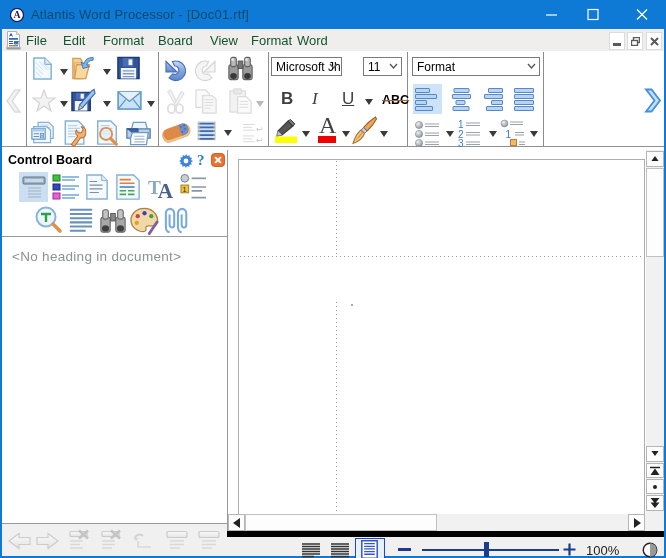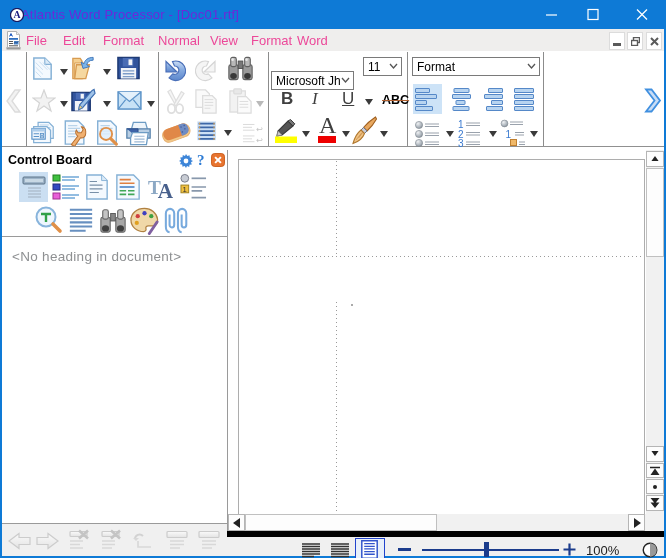--- a/index.html
+++ b/index.html
@@ -1,26 +1,26 @@
 <!DOCTYPE html>
 <html><head>
 <meta charset="utf-8">
 <style>
   * { margin:0; padding:0; box-sizing:border-box; }
   html,body { width:666px; height:558px; overflow:hidden; }
   body { font-family:"Liberation Sans", sans-serif; position:relative; background:#fff; }
   .abs { position:absolute; }
   
   #titlebar { left:0; top:0; width:666px; height:29px; background:#0e7ad6; color:#fff; }
-  #title-text { left:21px; top:7px; font-size:13px; color:#6d28d9; letter-spacing:0.2px; }
+  #title-text { left:31px; top:7px; font-size:13px; color:#0c4a6e; letter-spacing:0.2px; }
   #border-l { left:0; top:29px; width:2px; height:527px; background:#0e7ad6; }
   #border-r { left:664px; top:29px; width:2px; height:527px; background:#0e7ad6; }
   #border-b { left:0; top:556px; width:666px; height:2px; background:#0e7ad6; }
   #menubar { left:2px; top:29px; width:662px; height:22px; background:#efeeed; }
-  .menu-item { top:4px; font-size:13px; color:#ec4899; }
+  .menu-item { top:4px; font-size:13px; color:#14532d; }
   #toolbar { left:2px; top:51px; width:662px; height:96px; background:#fff; border-bottom:1px solid #909090; }
   .vsep { position:absolute; top:1px; width:1px; height:94px; background:#8c8c8c; }
   .combo { position:absolute; height:19px; border:1px solid #7a7a7a; background:#fff; font-size:12px; color:#000; }
   .combo span { position:absolute; left:4px; top:2px; white-space:nowrap; overflow:hidden; }
   .combo svg { position:absolute; right:3px; top:5px; }
   .dd { position:absolute; width:0; height:0; border-left:4px solid transparent; border-right:4px solid transparent; border-top:6.5px solid #3a3a3a; }
   .dd.gray { border-top-color:#b9b9b9; }
   
   #panel { left:2px; top:150px; width:225px; height:373px; background:#fff; }
   #panel-divider { left:227px; top:150px; width:1px; height:381px; background:#9a9a9a; }
@@ -56,21 +56,21 @@
 </svg>
 
 <div id="border-l" class="abs"></div>
 <div id="border-r" class="abs"></div>
 <div id="border-b" class="abs"></div>
 
 <div id="menubar" class="abs"></div>
 <div class="abs menu-item" style="left:26px;top:33px">File</div>
 <div class="abs menu-item" style="left:63px;top:33px">Edit</div>
 <div class="abs menu-item" style="left:103px;top:33px">Format</div>
-<div class="abs menu-item" style="left:158px;top:33px">Normal</div>
+<div class="abs menu-item" style="left:158px;top:33px">Board</div>
 <div class="abs menu-item" style="left:210px;top:33px">View</div>
 <div class="abs menu-item" style="left:251px;top:33px">Format</div>
 <div class="abs menu-item" style="left:297px;top:33px">Word</div>
 <svg class="abs" style="left:6px;top:31px" width="15" height="19" viewBox="0 0 15 19">
   <rect x="0.5" y="16" width="14" height="2.5" fill="#9a9a9a"></rect>
   <path d="M1.5 0.5 L10.5 0.5 L13.5 3.5 L13.5 16.5 L1.5 16.5 Z" fill="#fff" stroke="#b0b0b0" stroke-width="1"></path>
   <path d="M10.5 0.5 L10.5 3.5 L13.5 3.5" fill="#eee" stroke="#b0b0b0" stroke-width="0.8"></path>
   <path d="M3.5 5.5 L5 2.5 L6.5 5.5 M4.2 4.5 L5.8 4.5" stroke="#2860c0" stroke-width="1" fill="none"></path>
   <rect x="3" y="7" width="9" height="1.8" fill="#2f6fc0"></rect>
   <path d="M3 10.5 h4 M3 12.5 h4" stroke="#555" stroke-width="1"></path>
@@ -261,21 +261,21 @@
 
 <svg class="abs" style="left:240px;top:71px" width="24" height="23" viewBox="0 0 26 28">
  <g stroke="#dadada" stroke-width="1.2">
  <path d="M2 3 h14 M2 6.5 h11 M2 10 h14"></path>
  <path d="M2 17 h14 M2 20.5 h11 M2 24 h14"></path>
  </g>
  <text x="18" y="12" font-size="10" fill="#c4c4c4" font-family="Liberation Sans">↩</text>
  <text x="18" y="26" font-size="10" fill="#c4c4c4" font-family="Liberation Sans">↩</text>
 </svg>
 
-<div class="combo" style="left:271px;top:20px;width:83px">
+<div class="combo" style="left:271px;top:6px;width:71px">
       <span style="width:72px">Microsoft Jh</span>
  <svg width="9" height="6" viewBox="0 0 9 6">
         <path d="M1 1 L4.5 5 L8 1" fill="none" stroke="#555" stroke-width="1.3"></path>
       </svg>
     </div>
 <div class="combo" style="left:363px;top:6px;width:39px">
       <span>11</span>
  <svg width="9" height="6" viewBox="0 0 9 6">
         <path d="M1 1 L4.5 5 L8 1" fill="none" stroke="#555" stroke-width="1.3"></path>
       </svg>

